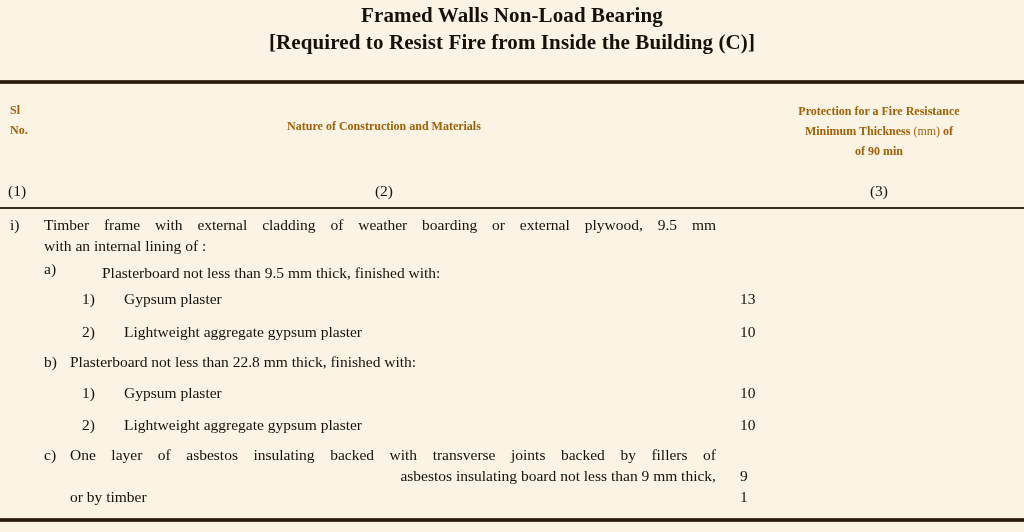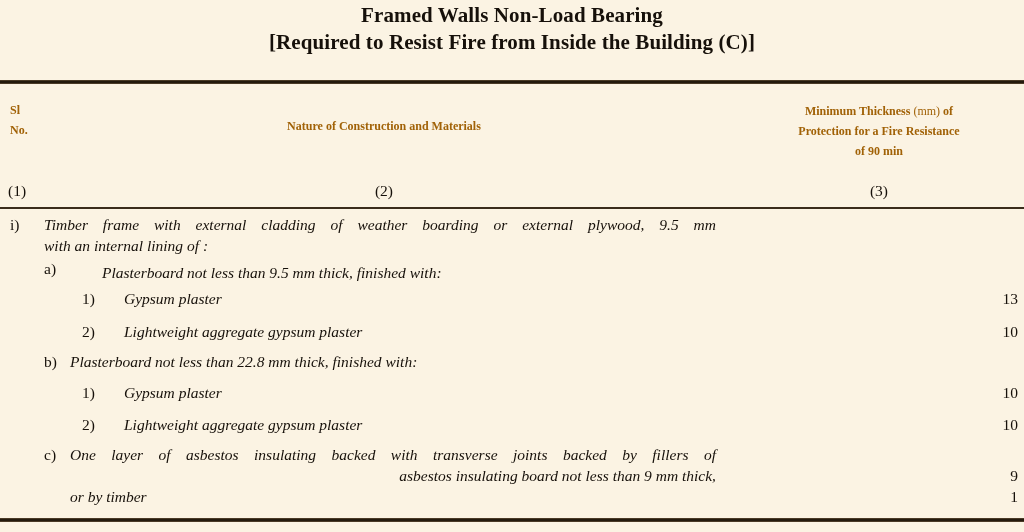--- a/index.html
+++ b/index.html
@@ -120,35 +120,34 @@
     line-height: 21px;
     color: #16100a;
     white-space: nowrap;
   }
 
   .text {
     position: absolute;
     font-size: 15.5px;
     line-height: 21px;
     color: #16100a;
-    font-style: italic;
   }
   .text.justify {
     text-align: justify;
     text-align-last: justify;
   }
   .text.plain {
     white-space: nowrap;
   }
 
   .value {
     position: absolute;
     left: 740px;
     width: 278px;
-    text-align: right;
+    text-align: left;
     font-size: 15.5px;
     line-height: 21px;
     color: #16100a;
   }
 
   
   .lvl-i  .marker { left: 10px; }
   .lvl-i  .text   { left: 44px; width: 672px; }
 
   .lvl-a  .marker { left: 44px; }
@@ -170,22 +169,22 @@
   <div class="rule-thick rule-top"></div>
 
   <div class="hdr hdr-sl">
     <div>Sl</div>
     <div>No.</div>
   </div>
 
   <div class="hdr hdr-nature">Nature of Construction and Materials</div>
 
   <div class="hdr hdr-min">
+    <div>Protection for a Fire Resistance</div>
     <div><span>Minimum Thickness</span> <span class="light">(mm)</span> <span>of</span></div>
-    <div>Protection for a Fire Resistance</div>
     <div>of 90 min</div>
   </div>
 
   <div class="colnum colnum-1">(1)</div>
   <div class="colnum colnum-2">(2)</div>
   <div class="colnum colnum-3">(3)</div>
 
   <div class="rule-thin"></div>
 
   <div class="body-area">

